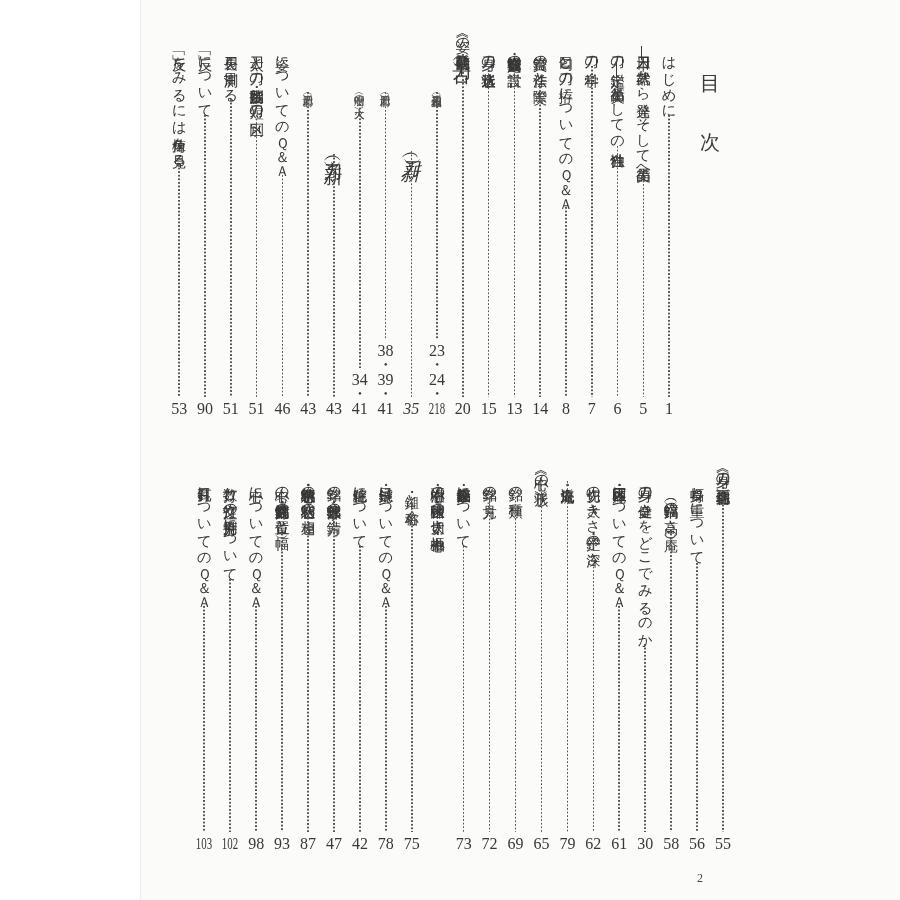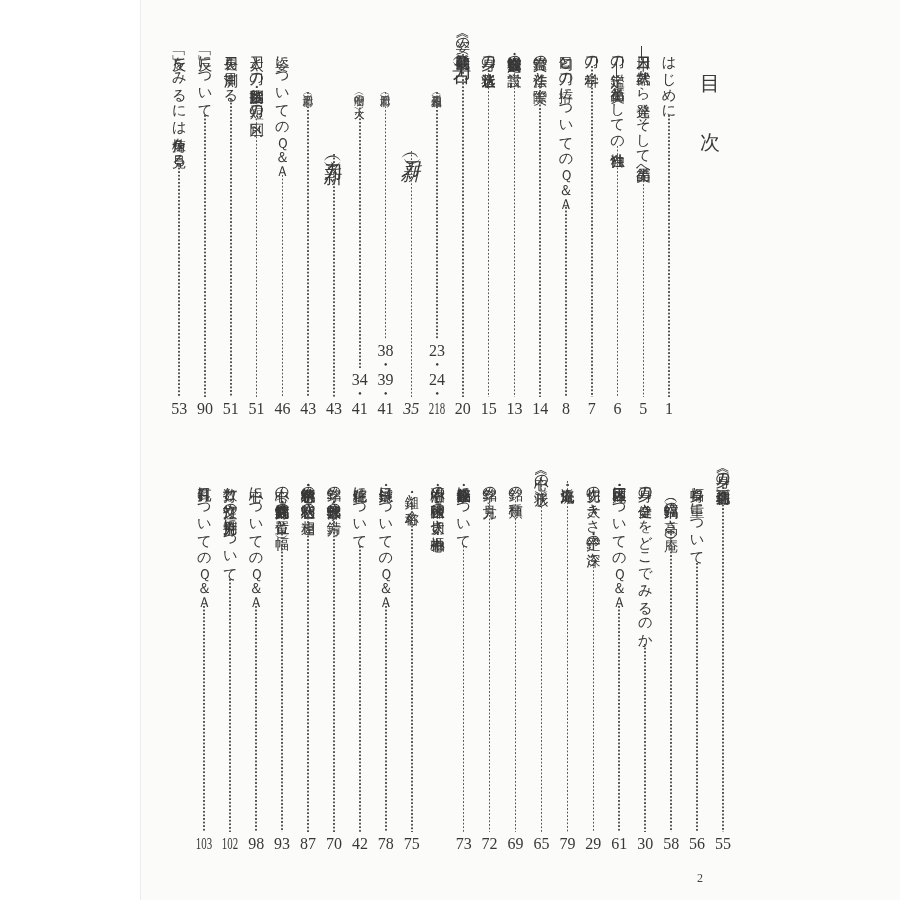--- a/index.html
+++ b/index.html
@@ -210,21 +210,21 @@
     <span class="n">30</span>
   </div>
   <div class="col">
     <span class="t">刃区・棟区・庵についてのＱ＆Ａ</span>
     <span class="lead"></span>
     <span class="n">61</span>
   </div>
   <div class="col">
     <span class="t">切先の大きさ・鋩子の深さ</span>
     <span class="lead"></span>
-    <span class="n">29</span>
+    <span class="n">62</span>
   </div>
   <div class="col">
     <span class="t">返先・流・庵</span>
     <span class="lead"></span>
     <span class="n">79</span>
   </div>
   <div class="col hang-bot2">
     <span class="t">《中心の形状》</span>
     <span class="lead"></span>
     <span class="n">65</span>
@@ -258,21 +258,21 @@
     <span class="n">78</span>
   </div>
   <div class="col">
     <span class="t">化粧鑢について</span>
     <span class="lead"></span>
     <span class="n">42</span>
   </div>
   <div class="col">
     <span class="t">銘字の形状・銘字部分の錆方</span>
     <span class="lead"></span>
-    <span class="n">70</span>
+    <span class="n">47</span>
   </div>
   <div class="col">
     <span class="t">錆色・錆状態・中心の朽込状態の相違</span>
     <span class="lead"></span>
     <span class="n">87</span>
   </div>
   <div class="col">
     <span class="t">中心の見方（肉置・鎬筋・鎬筋の位置と幅）</span>
     <span class="lead"></span>
     <span class="n">93</span>

